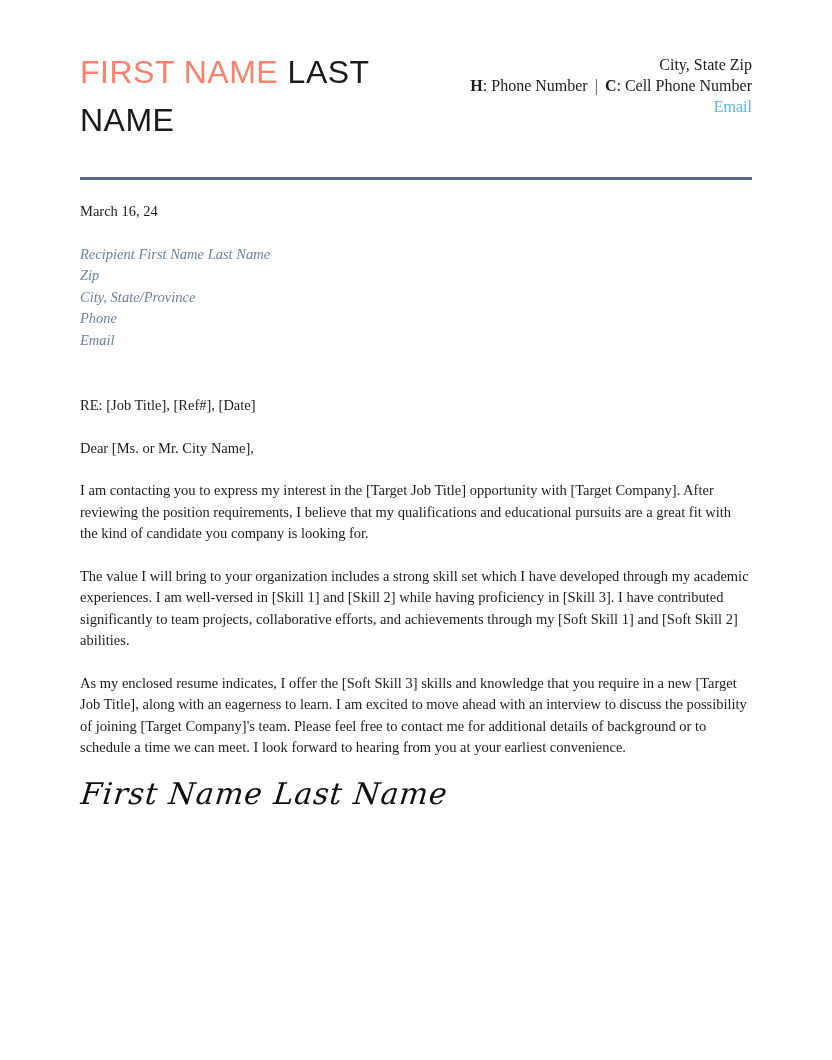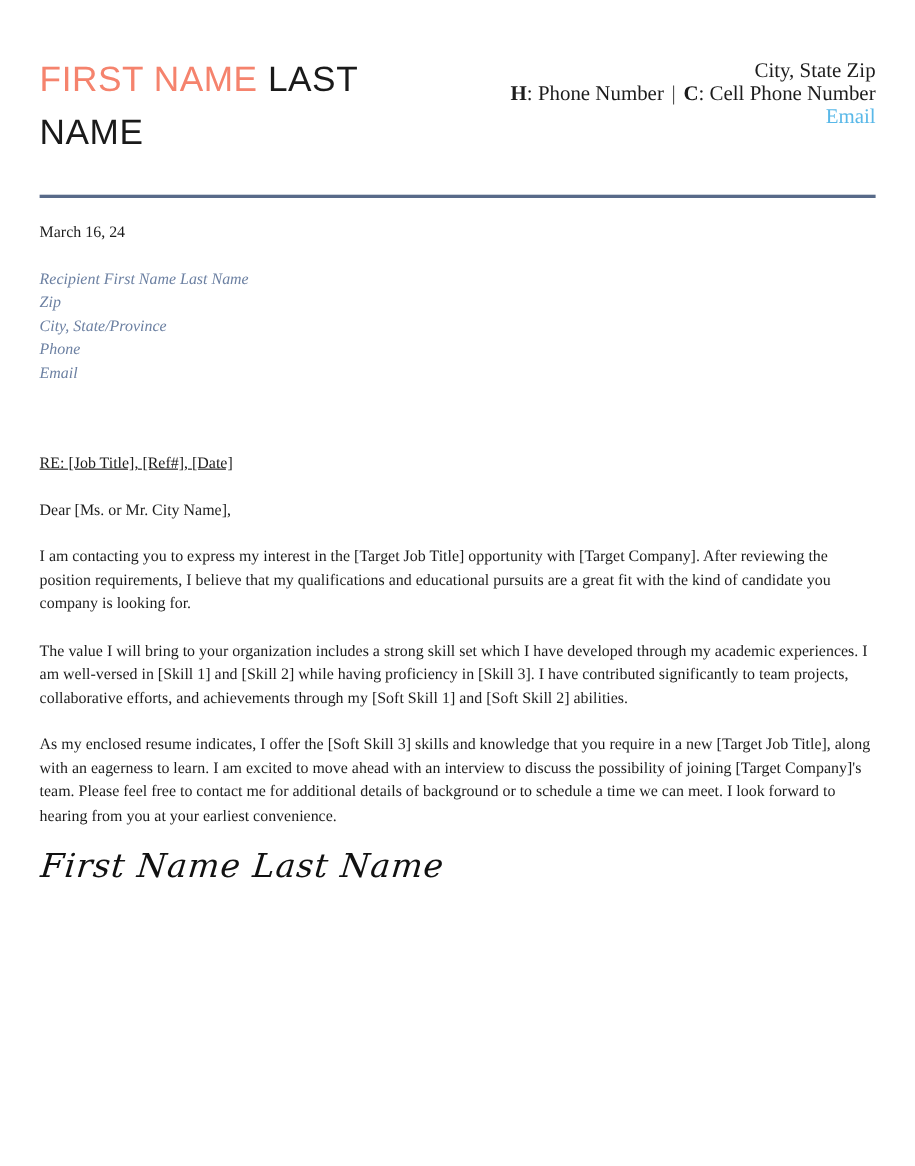--- a/index.html
+++ b/index.html
@@ -7,21 +7,21 @@
     padding: 0;
     background: #ffffff;
   }
   .page {
     position: relative;
     width: 832px;
     height: 1060px;
     margin: 0 auto;
     background: #ffffff;
     box-sizing: border-box;
-    padding: 0 36px;
+    padding: 0 80px;
     overflow: hidden;
     font-family: "Liberation Serif", serif;
     color: #1c1c1c;
     border-radius: 32px;
   }
   
   .letter-header {
     display: flex;
     justify-content: space-between;
     align-items: flex-start;
@@ -35,21 +35,21 @@
     font-size: 32px;
     line-height: 48px;
     letter-spacing: 0.5px;
     color: #1a1a1a;
   }
   h1.name-title .first-name { color: #f5836d; }
   h1.name-title .last-name  { color: #1a1a1a; }
   .contact-block {
     padding-top: 6px;
     text-align: right;
-    font-size: 19px;
+    font-size: 16px;
     line-height: 21px;
     color: #1c1c1c;
     white-space: nowrap;
   }
   .contact-block .label { font-weight: bold; }
   .contact-block .sep { margin: 0 7px; color: #444; }
   .email-link {
     color: #59b8e8;
     text-decoration: none;
     cursor: pointer;
@@ -66,21 +66,21 @@
     line-height: 21.5px;
   }
   .letter-body p { margin: 21px 0 0 0; }
   p.date-line { }
   .recipient-block {
     margin-top: 21px;
     color: #6c80a2;
     line-height: 21.5px;
     font-style: italic;
   }
-  p.re-line { margin-top: 60px; text-decoration: underline; }
+  p.re-line { margin-top: 44px; }
   .sig-block { margin-top: 21px; line-height: 21.5px; }
   .sig-block p { margin: 0; }
   .signature-script {
     margin-top: 24px;
     font-family: "DejaVu Serif", serif;
     font-style: italic;
     font-size: 30px;
     letter-spacing: 1px;
     color: #111111;
     transform: skewX(-6deg);

